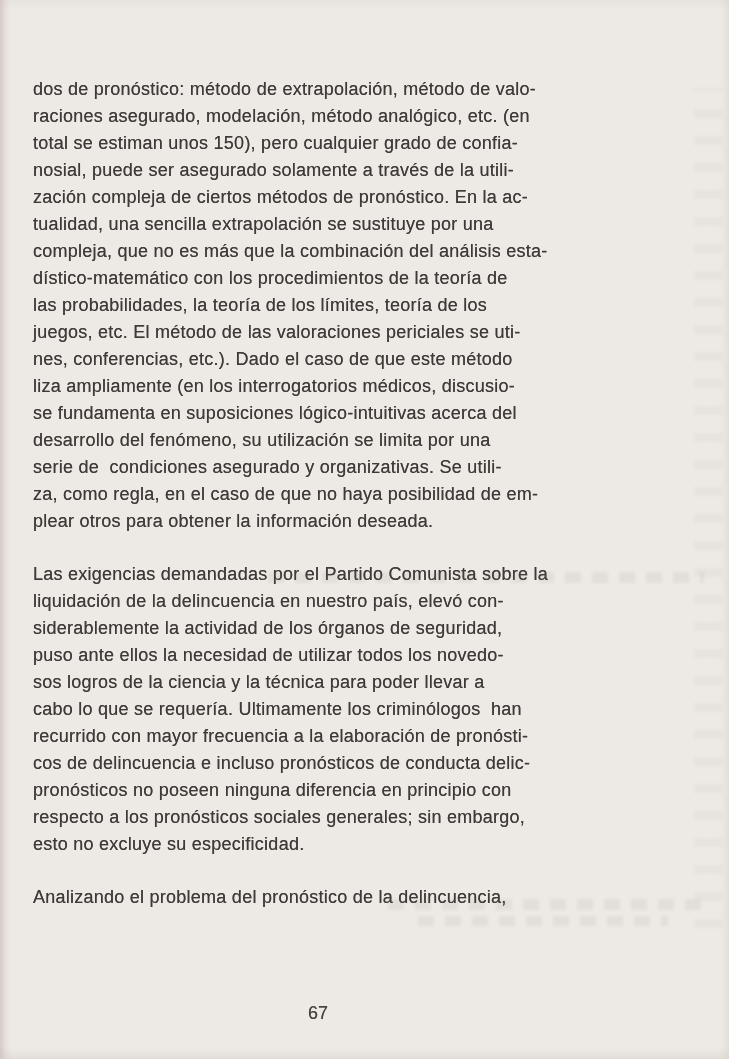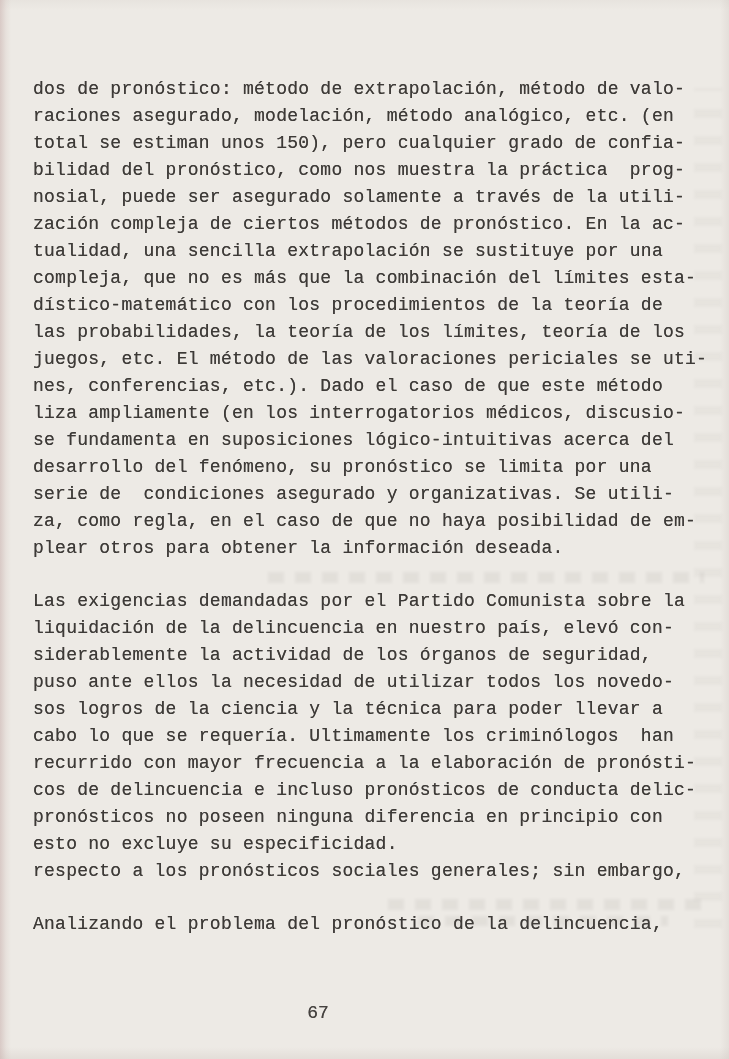--- a/index.html
+++ b/index.html
@@ -1,21 +1,21 @@
 <!DOCTYPE html>
 <html><head>
 <meta charset="utf-8">
 <style>
   html,body{margin:0;padding:0;background:#888;}
   .paper{
     position:relative;
     width:729px;height:1059px;
     margin:0;
     overflow:hidden;
-    font-family:Liberation Mono, monospace;
+    font-family:Liberation Sans, sans-serif;
     background:
       linear-gradient(90deg, rgba(203,180,177,0.60) 0px, rgba(203,180,177,0.18) 6px, rgba(203,180,177,0) 11px),
       linear-gradient(270deg, rgba(206,196,190,0.30) 0px, rgba(206,196,190,0) 9px),
       linear-gradient(0deg, rgba(208,198,192,0.35) 0px, rgba(208,198,192,0) 12px),
       linear-gradient(180deg, rgba(214,208,202,0.25) 0px, rgba(214,208,202,0) 10px),
       #edeae5;
   }
   .text-block{
     position:absolute;
     left:33px;
@@ -64,48 +64,47 @@
 </head>
 <body>
 
 <div class="paper">
 
   <div class="text-block" id="text-block">
       <div class="paragraph">
         <div class="line">dos de pronóstico: método de extrapolación, método de valo-</div>
         <div class="line">raciones asegurado, modelación, método analógico, etc. (en</div>
         <div class="line">total se estiman unos 150), pero cualquier grado de confia-</div>
-        <div class="line">bilidad del pronóstico, como nos muestra la práctica  prog-</div>
         <div class="line">nosial, puede ser asegurado solamente a través de la utili-</div>
         <div class="line">zación compleja de ciertos métodos de pronóstico. En la ac-</div>
         <div class="line">tualidad, una sencilla extrapolación se sustituye por una</div>
-        <div class="line">compleja, que no es más que la combinación del límites esta-</div>
+        <div class="line">compleja, que no es más que la combinación del análisis esta-</div>
         <div class="line">dístico-matemático con los procedimientos de la teoría de</div>
         <div class="line">las probabilidades, la teoría de los límites, teoría de los</div>
         <div class="line">juegos, etc. El método de las valoraciones periciales se uti-</div>
         <div class="line">nes, conferencias, etc.). Dado el caso de que este método</div>
         <div class="line">liza ampliamente (en los interrogatorios médicos, discusio-</div>
         <div class="line">se fundamenta en suposiciones lógico-intuitivas acerca del</div>
-        <div class="line">desarrollo del fenómeno, su pronóstico se limita por una</div>
+        <div class="line">desarrollo del fenómeno, su utilización se limita por una</div>
         <div class="line">serie de  condiciones asegurado y organizativas. Se utili-</div>
         <div class="line">za, como regla, en el caso de que no haya posibilidad de em-</div>
         <div class="line">plear otros para obtener la información deseada.</div>
       </div>
       <div class="paragraph">
         <div class="line">Las exigencias demandadas por el Partido Comunista sobre la</div>
         <div class="line">liquidación de la delincuencia en nuestro país, elevó con-</div>
         <div class="line">siderablemente la actividad de los órganos de seguridad,</div>
         <div class="line">puso ante ellos la necesidad de utilizar todos los novedo-</div>
         <div class="line">sos logros de la ciencia y la técnica para poder llevar a</div>
         <div class="line">cabo lo que se requería. Ultimamente los criminólogos  han</div>
         <div class="line">recurrido con mayor frecuencia a la elaboración de pronósti-</div>
         <div class="line">cos de delincuencia e incluso pronósticos de conducta delic-</div>
         <div class="line">pronósticos no poseen ninguna diferencia en principio con</div>
+        <div class="line">respecto a los pronósticos sociales generales; sin embargo,</div>
         <div class="line">esto no excluye su especificidad.</div>
-        <div class="line">respecto a los pronósticos sociales generales; sin embargo,</div>
       </div>
       <div class="paragraph">
         <div class="line">Analizando el problema del pronóstico de la delincuencia,</div>
       </div>
     </div>
 
   <div class="page-number">67</div>
 
   <div class="smudge smudge-row-1"></div>
   <div class="smudge smudge-row-2"></div>

